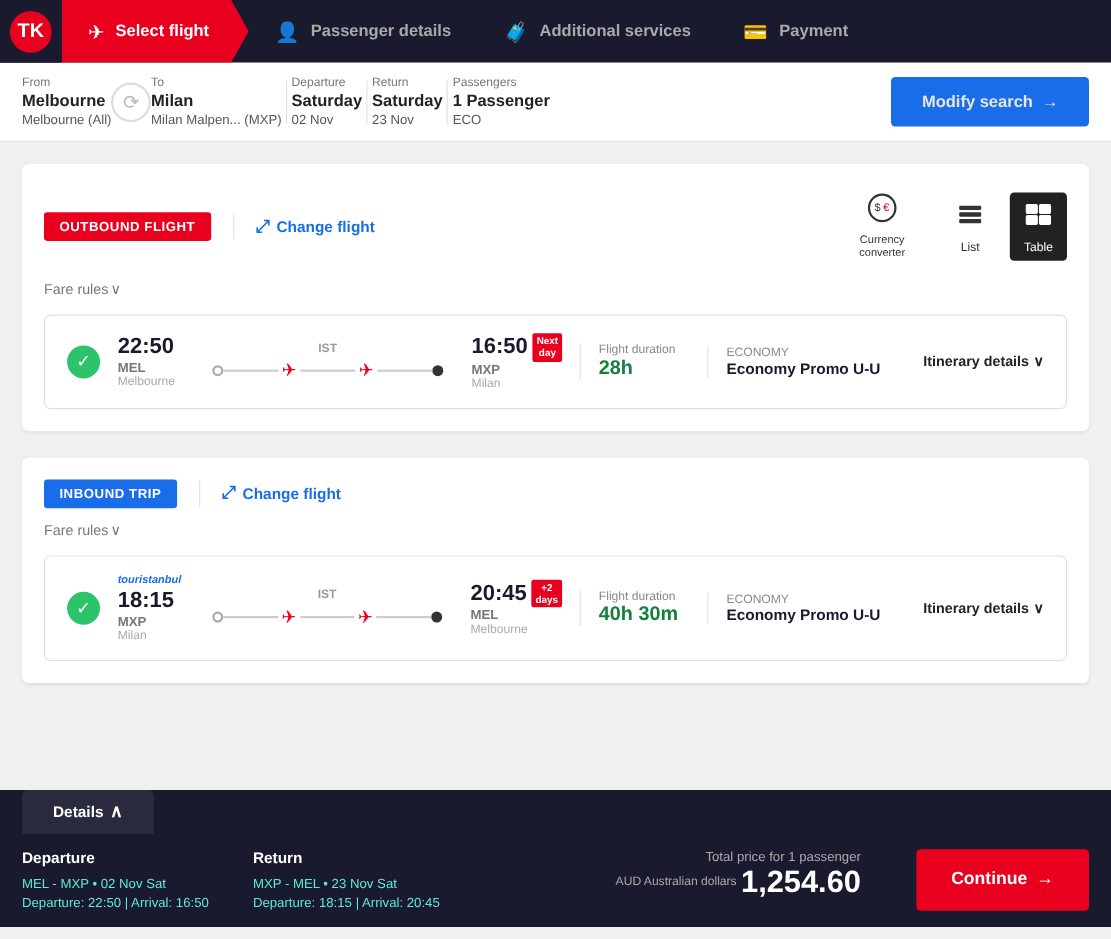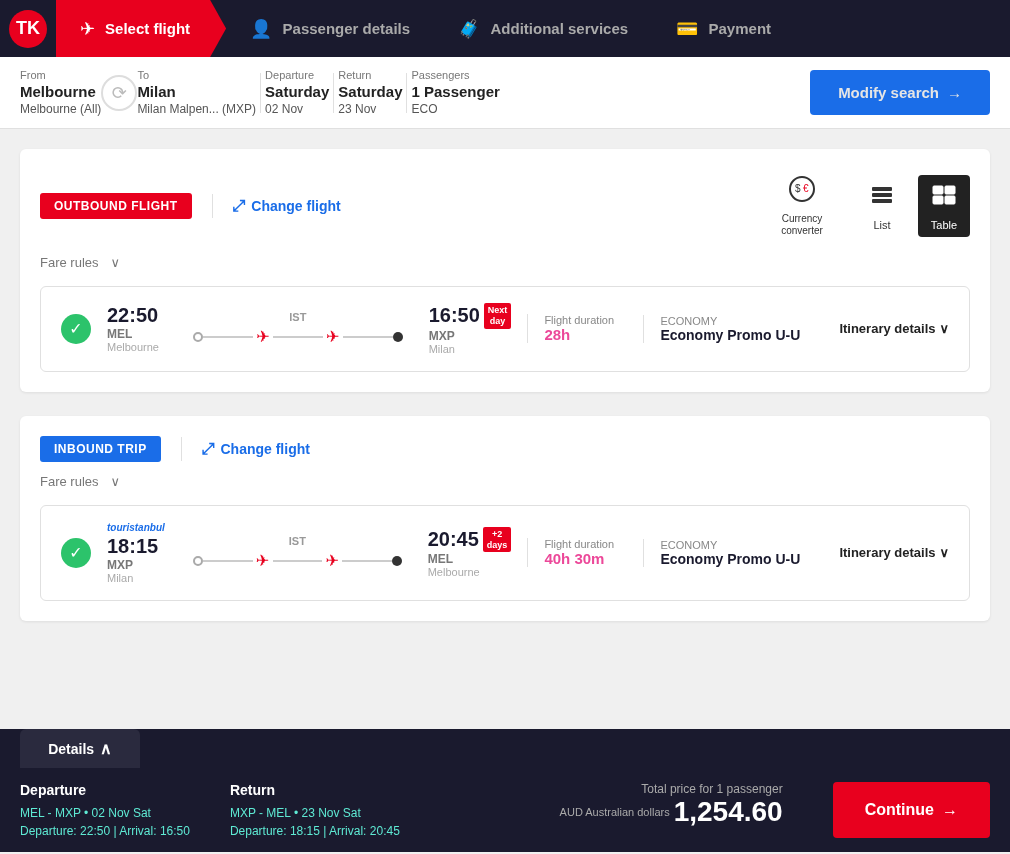--- a/index.html
+++ b/index.html
@@ -136,21 +136,21 @@
       background: #222; color: white;
     }
     .tool-btn .tool-icon { font-size: 22px; }
 
     .flight-title {
       font-size: 22px; font-weight: 700; color: #1a1a2e;
       margin-bottom: 14px;
     }
 
     .fare-rules {
-      display: flex; align-items: center; gap: 12px;
+      display: flex; align-items: center; gap: 2px;
       color: #777; font-size: 13px; cursor: pointer;
       margin-bottom: 16px;
     }
 
     
     .flight-row {
       border: 1px solid #e0e0e0;
       border-radius: 6px;
       display: flex;
       align-items: center;
@@ -217,21 +217,21 @@
       font-size: 9px; font-weight: 700; padding: 2px 4px;
       border-radius: 2px; line-height: 1.2; text-align: center;
     }
 
     .flight-duration {
       min-width: 100px;
       padding-left: 16px;
       border-left: 1px solid #e0e0e0;
     }
     .duration-label { font-size: 11px; color: #888; }
-    .duration-value { font-size: 15px; font-weight: 700; color: #ec4899; }
+    .duration-value { font-size: 18px; font-weight: 700; color: #15803d; }
 
     .fare-class {
       min-width: 180px;
       padding-left: 16px;
       border-left: 1px solid #e0e0e0;
       font-size: 14px; font-weight: 700; color: #1a1a2e;
     }
     .fare-class-label { font-size: 11px; color: #888; font-weight: 400; }
 
     .itinerary-btn {
@@ -239,21 +239,21 @@
       display: flex; align-items: center; gap: 4px;
       font-size: 13px; color: #222; font-weight: 600;
       cursor: pointer; background: none; border: none;
       white-space: nowrap;
     }
 
     
     .bottom-bar {
       background: #1a1a2e;
       position: fixed;
-      bottom: 2px; left: 0; right: 0;
+      bottom: 12px; left: 0; right: 0;
       z-index: 100;
     }
     .details-tab {
       background: #2a2a3e;
       width: 120px;
       text-align: center;
       padding: 10px;
       cursor: pointer;
       display: flex; align-items: center; justify-content: center; gap: 6px;
       color: white; font-size: 14px; font-weight: 600;

